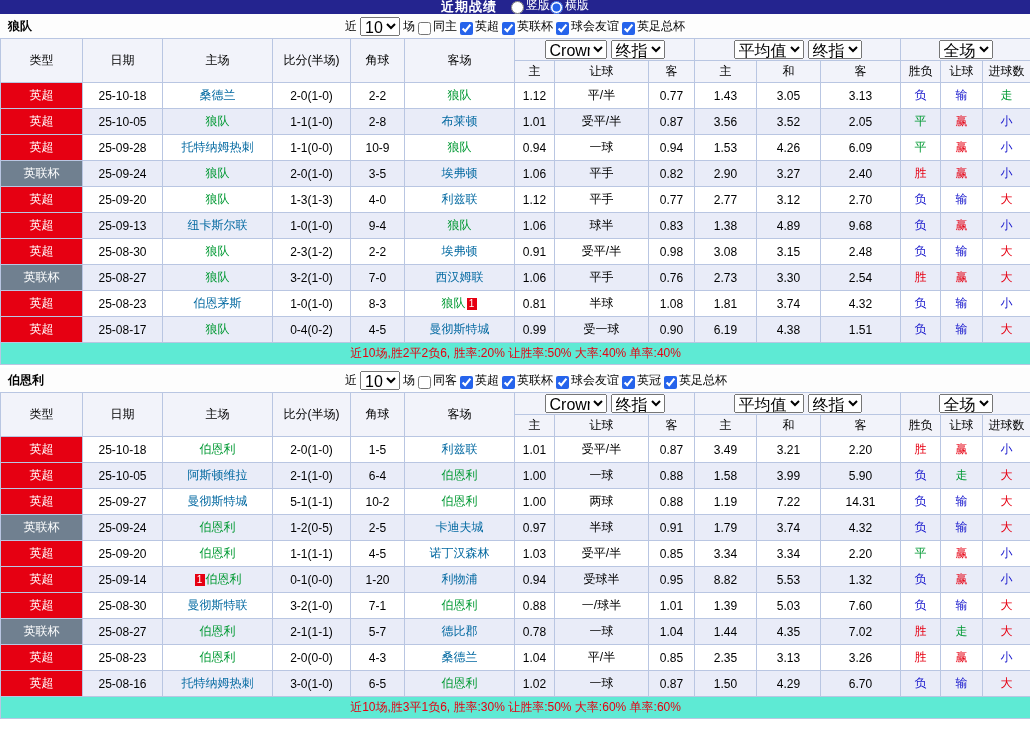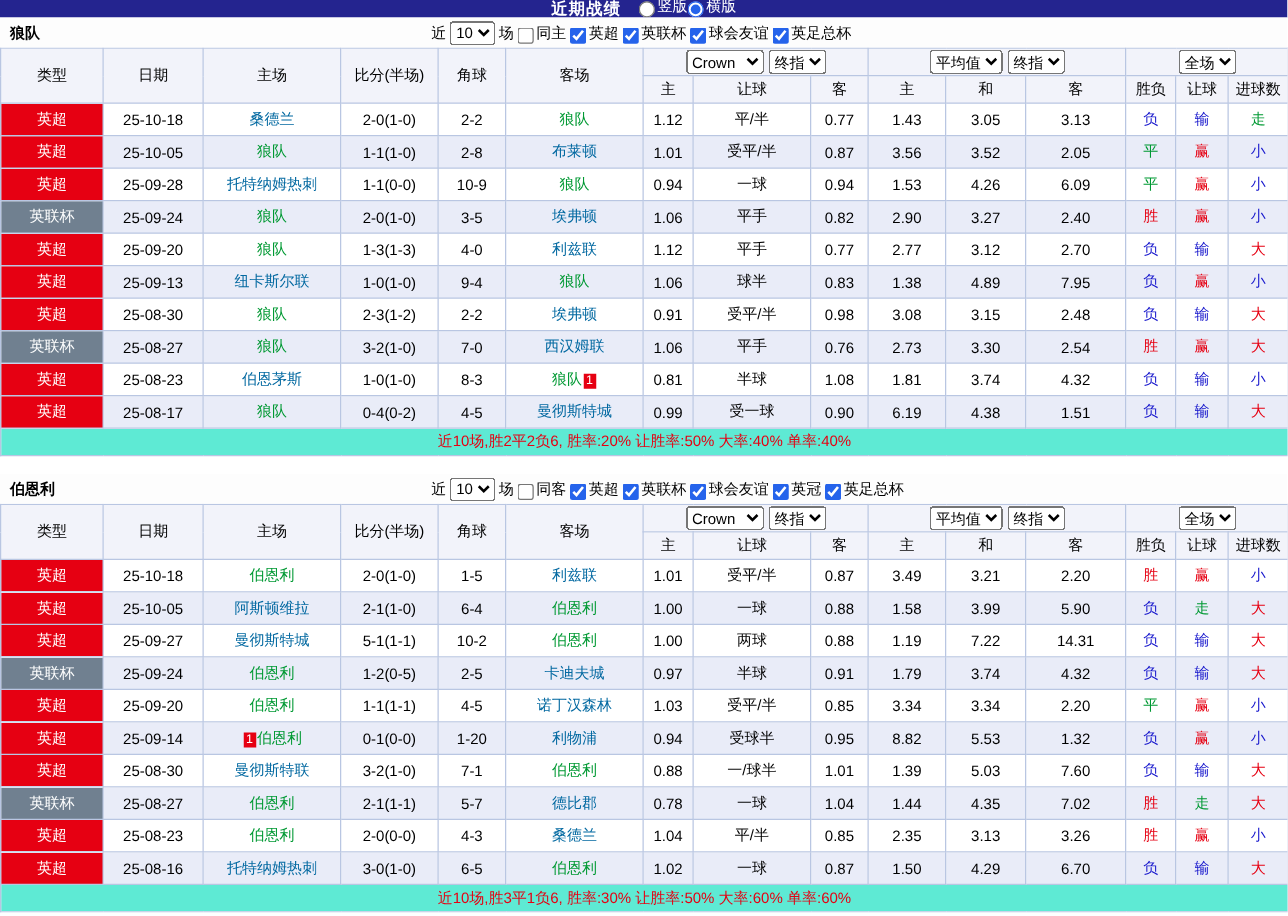--- a/index.html
+++ b/index.html
@@ -9,33 +9,33 @@
   *{margin:0;padding:0;box-sizing:border-box}
   html,body{background:#fff}
   body{width:1030px;font-family:"Liberation Sans","DejaVu Sans",sans-serif;font-size:12px;color:#000}
   .topbar{height:14px;background:var(--bar);display:flex;align-items:center;justify-content:center;gap:14px;color:#fff}
   .title{font-weight:bold;font-size:13px;letter-spacing:1px}
   label{display:inline-flex;align-items:flex-end;gap:2px;cursor:pointer}
   input[type=checkbox],input[type=radio]{margin:0;accent-color:#2563eb;width:13px;height:13px}
   .sec-head{height:24px;position:relative;display:flex;align-items:center;padding-left:8px;background:#fdfdfd}
   .team{font-weight:bold}
   .filters{position:absolute;left:345px;display:flex;align-items:center;gap:3px;white-space:nowrap}
-  .section+.section{margin-top:14px}
+  .section+.section{margin-top:3px}
   table{width:1030px;border-collapse:collapse;table-layout:fixed;font-size:12px}
   th,td{border:1px solid var(--grid);text-align:center;padding:0 1px;overflow:hidden;white-space:nowrap}
   thead th{background:var(--headbg);font-weight:normal;height:22px}
   tbody td{height:26px;background:#fff}
   tbody tr:nth-child(even) td{background:var(--altbg)}
   tbody tr.sum td{background:#5eead4;color:var(--red);height:22px}
   td.league{color:#fff}
   .tname{color:#0369a1}
   .tname.focus{color:var(--green)}
   .redcard{display:inline-block;background:var(--red);color:#fff;font-size:10px;line-height:12px;min-width:10px;padding:0 1px;margin:0 1px}
   .t-red{color:var(--red)} .t-blue{color:var(--blue)} .t-green{color:var(--green)}
-  select{font-size:12px;height:19px;vertical-align:middle}
+  select{font-size:16px;height:19px;vertical-align:middle}
   .s-book{width:62px}
   .selcell select{margin:0 2px}
 </style>
 </head>
 <body>
 
 <div class="page">
   <div class="topbar">
     <span class="title">近期战绩</span>
     <span class="views" id="views"><label>
@@ -209,21 +209,21 @@
       <td>25-09-13</td>
       <td><span class="tname ">纽卡斯尔联</span></td>
       <td>1-0(1-0)</td>
       <td>9-4</td>
       <td><span class="tname focus">狼队</span></td>
       <td>1.06</td>
       <td>球半</td>
       <td>0.83</td>
       <td>1.38</td>
       <td>4.89</td>
-      <td>7.95</td>
+      <td>9.68</td>
       <td class="t-blue">负</td>
       <td class="t-red">赢</td>
       <td class="t-blue">小</td>
     </tr>
             <tr>
       <td class="league" style="background:#e60012">英超</td>
       <td>25-08-30</td>
       <td><span class="tname focus">狼队</span></td>
       <td>2-3(1-2)</td>
       <td>2-2</td>

